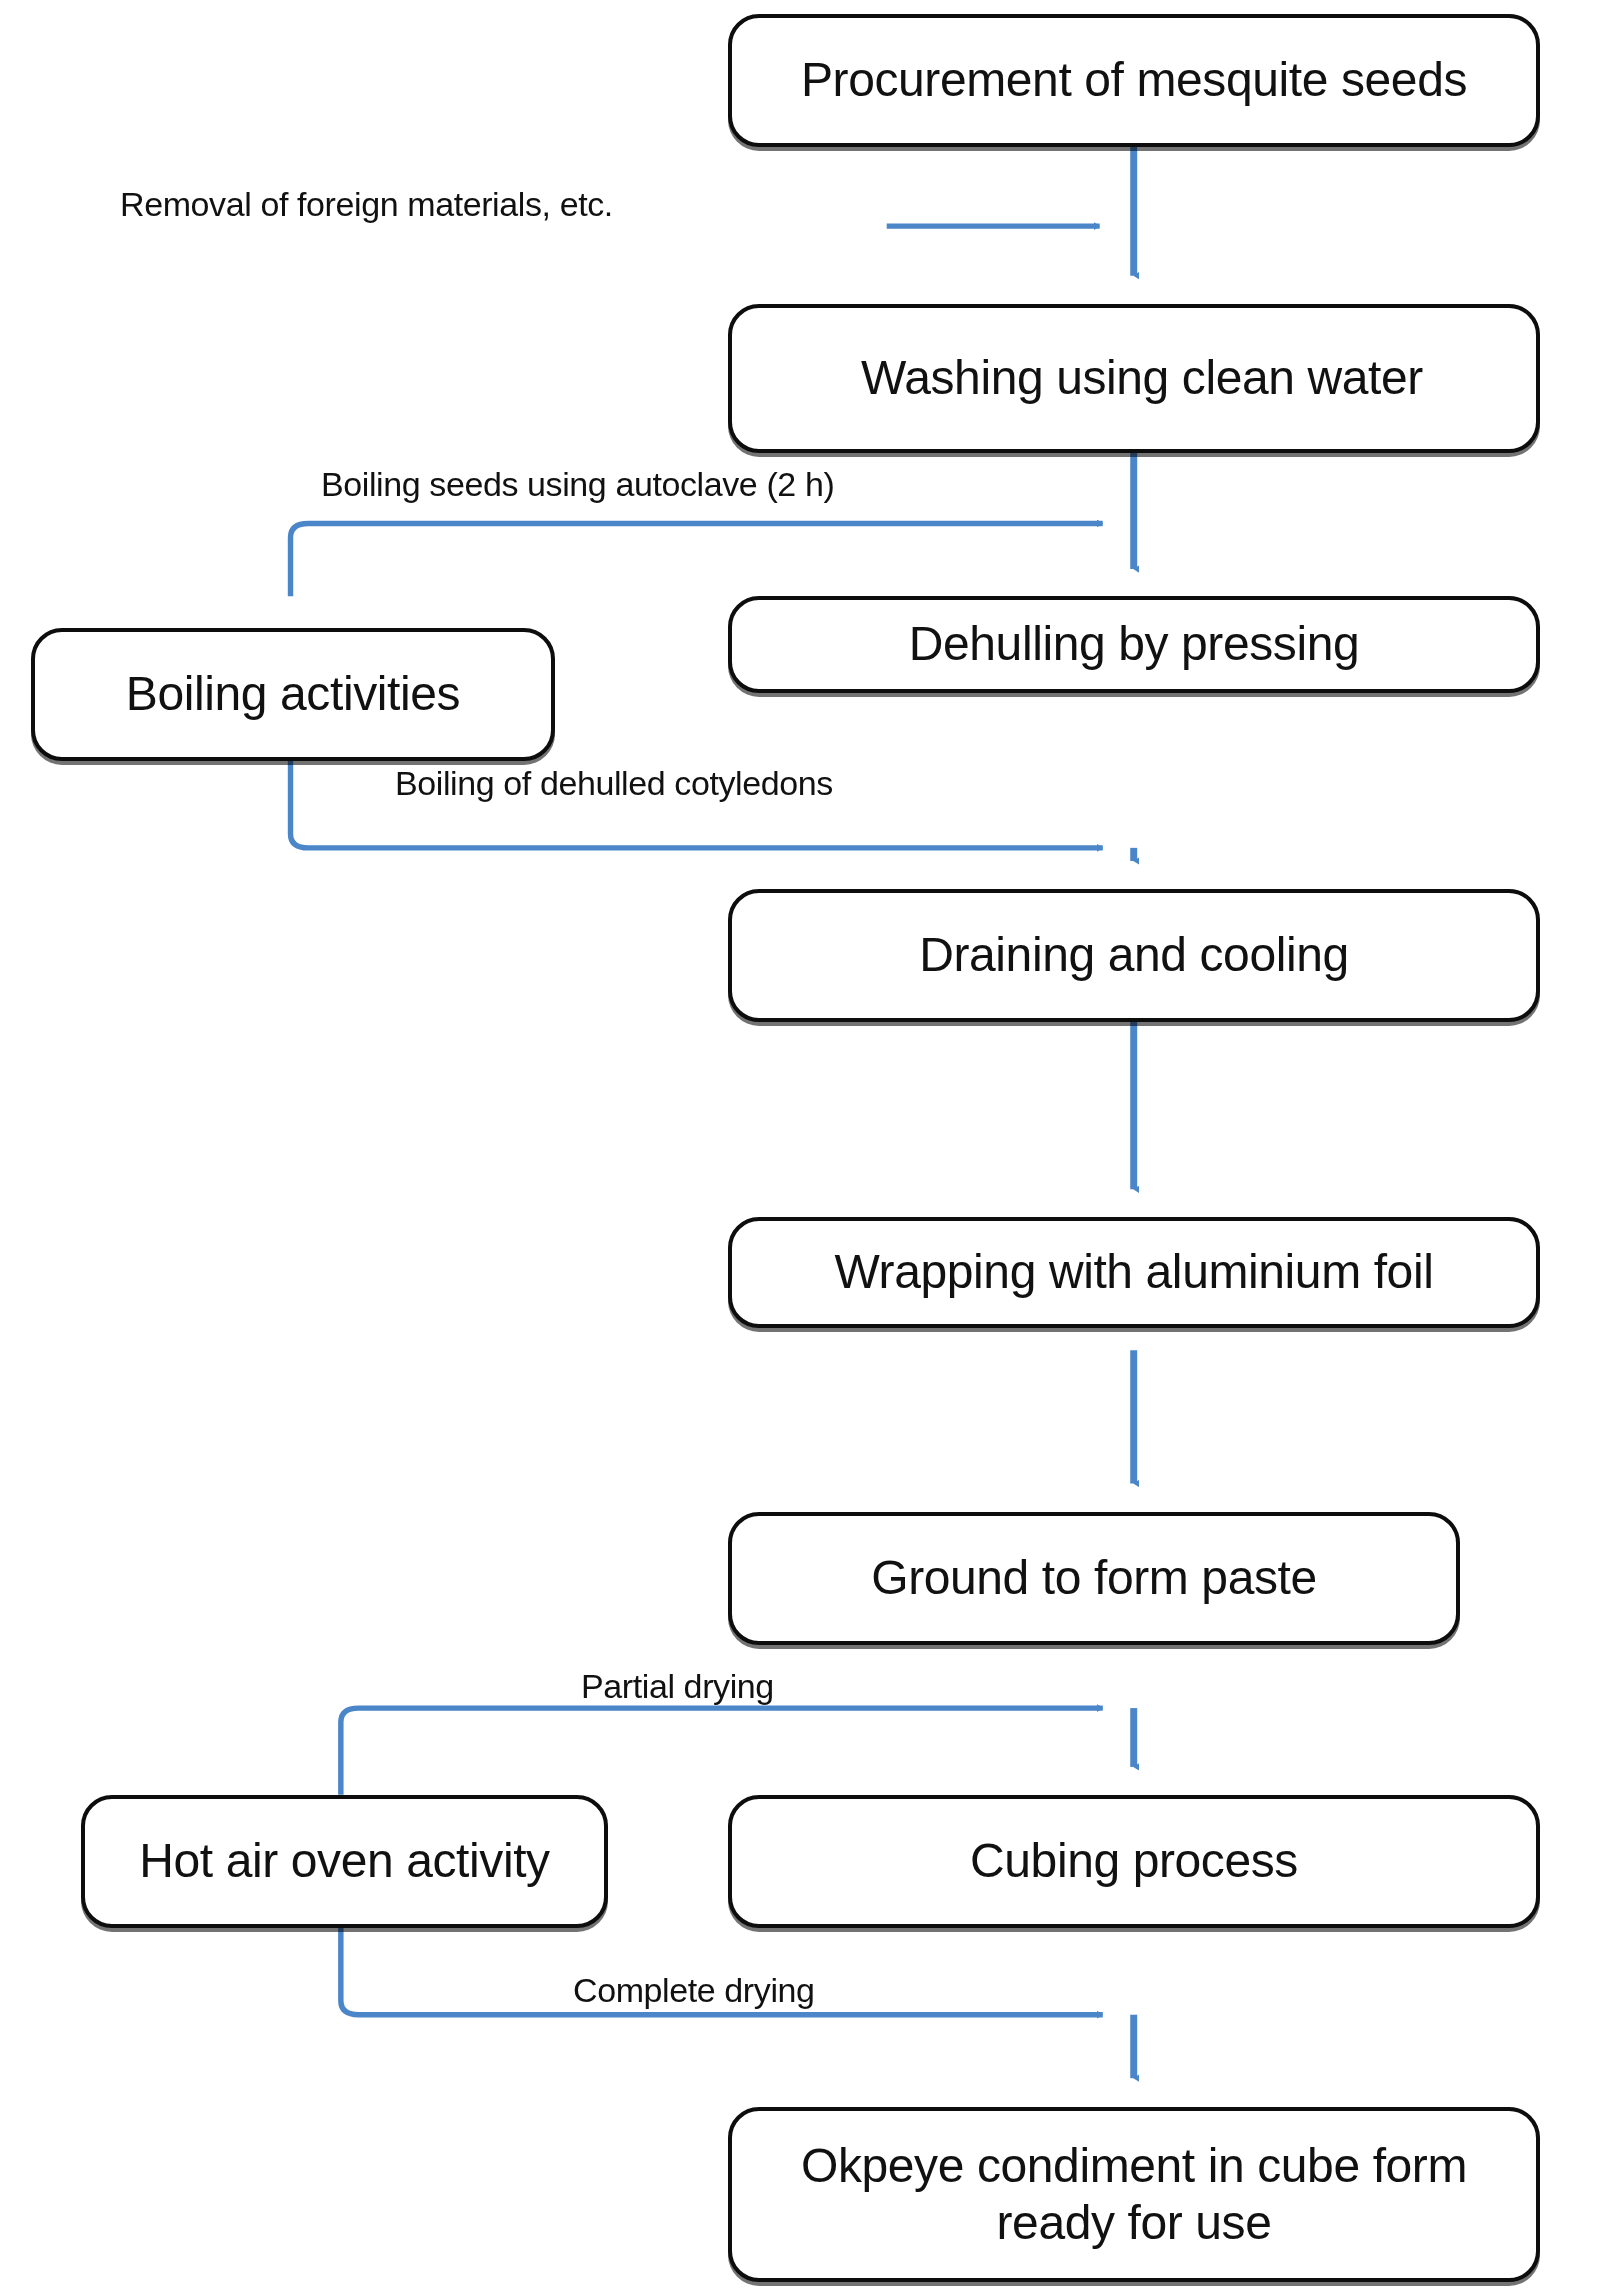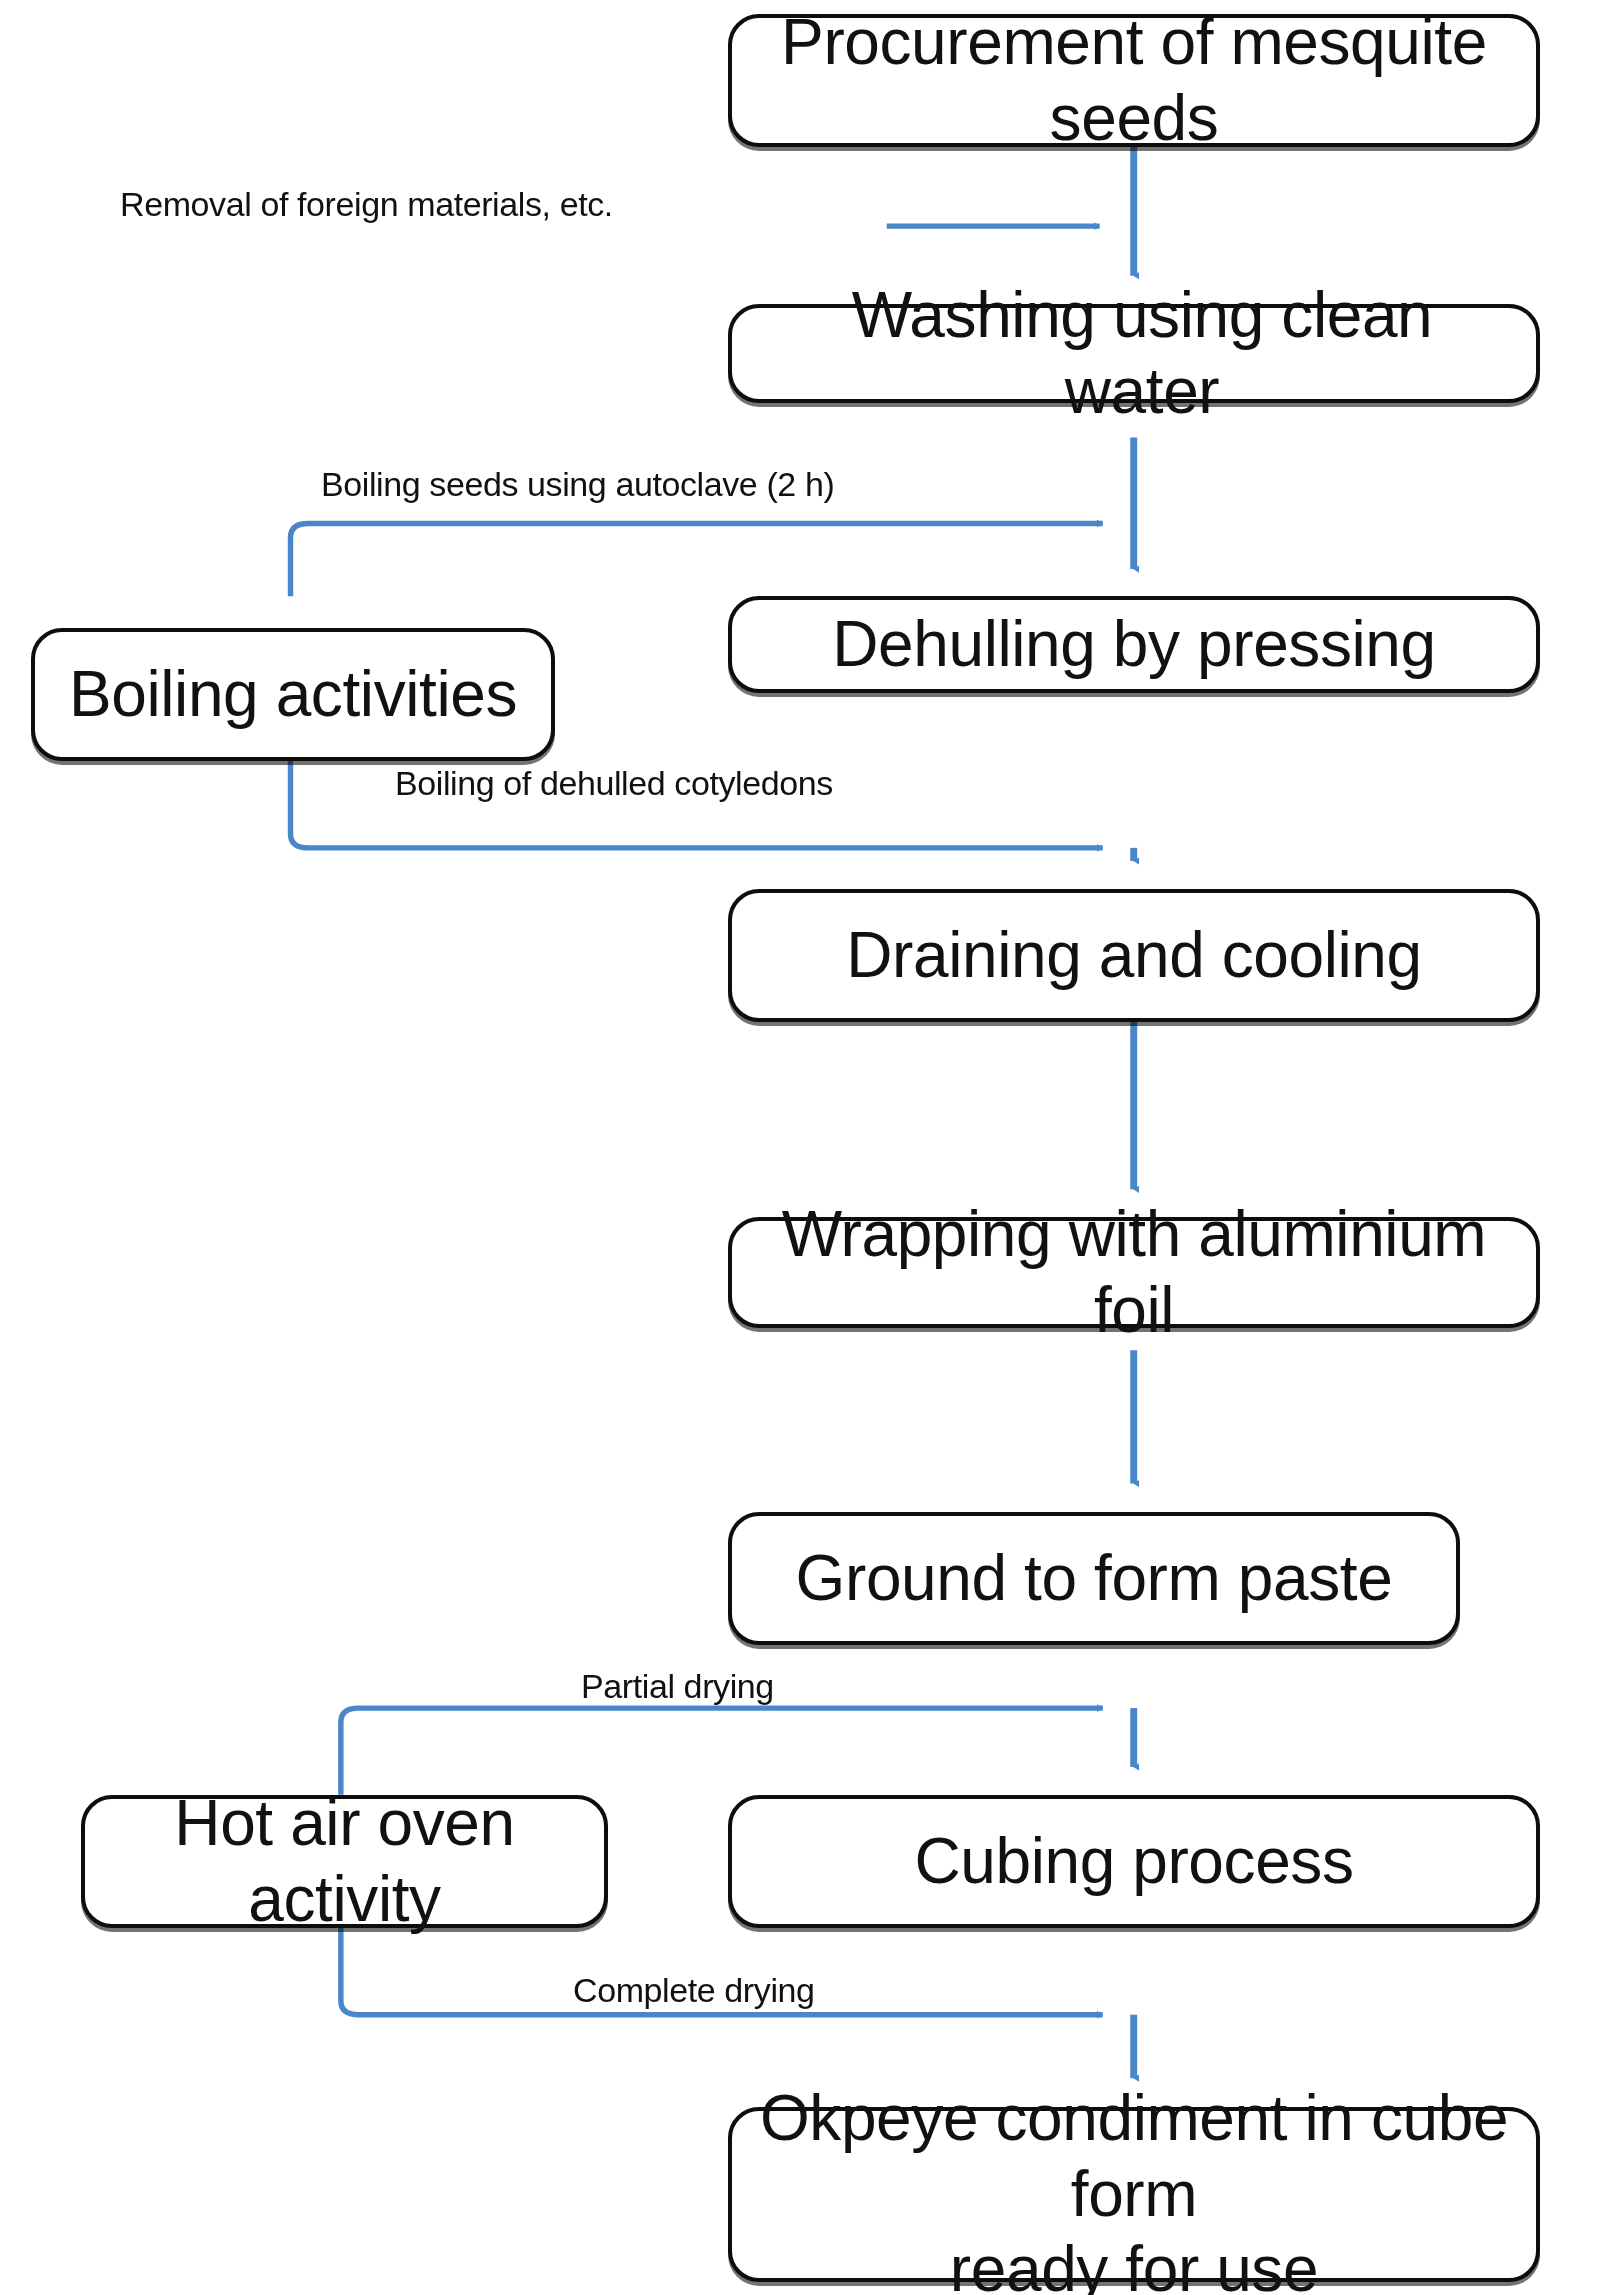--- a/index.html
+++ b/index.html
@@ -28,21 +28,21 @@
     position: absolute;
     box-sizing: border-box;
     border: 4.6px solid #0d0d0d;
     border-radius: 31px;
     background: #ffffff;
     display: flex;
     align-items: center;
     justify-content: center;
     text-align: center;
     color: #111111;
-    font-size: 64px;
+    font-size: 48px;
     line-height: 1.18;
     letter-spacing: -0.4px;
     box-shadow: 0 3.9px 0 rgba(0,0,0,0.55);
     z-index: 5;
   }
   .node-label {
     display: block;
     padding: 0 20px;
     white-space: pre-line;
   }
@@ -97,21 +97,21 @@
       <path d="M 440 2490 L 440 2584 Q 440 2602 463 2602 L 1424 2602" marker-end="url(#arrowRight)" stroke-width="7"></path>
 
       <line x1="1464" y1="2602" x2="1464" y2="2684" marker-end="url(#arrowDown)" stroke-width="9"></line>
     </g>
   </svg>
 
   <div class="node-box" style="left:728px; top:14px; width:812px; height:133px;">
     <span class="node-label">Procurement of mesquite seeds</span>
   </div>
 
-  <div class="node-box" style="left:728px; top:304px; width:812px; height:99px;padding-left:16px;">
+  <div class="node-box" style="left:728px; top:304px; width:812px; height:149px;padding-left:16px;">
     <span class="node-label">Washing using clean water</span>
   </div>
 
   <div class="node-box" style="left:31px; top:628px; width:524px; height:133px;">
     <span class="node-label">Boiling activities</span>
   </div>
 
   <div class="node-box" style="left:728px; top:596px; width:812px; height:97px;">
     <span class="node-label">Dehulling by pressing</span>
   </div>

